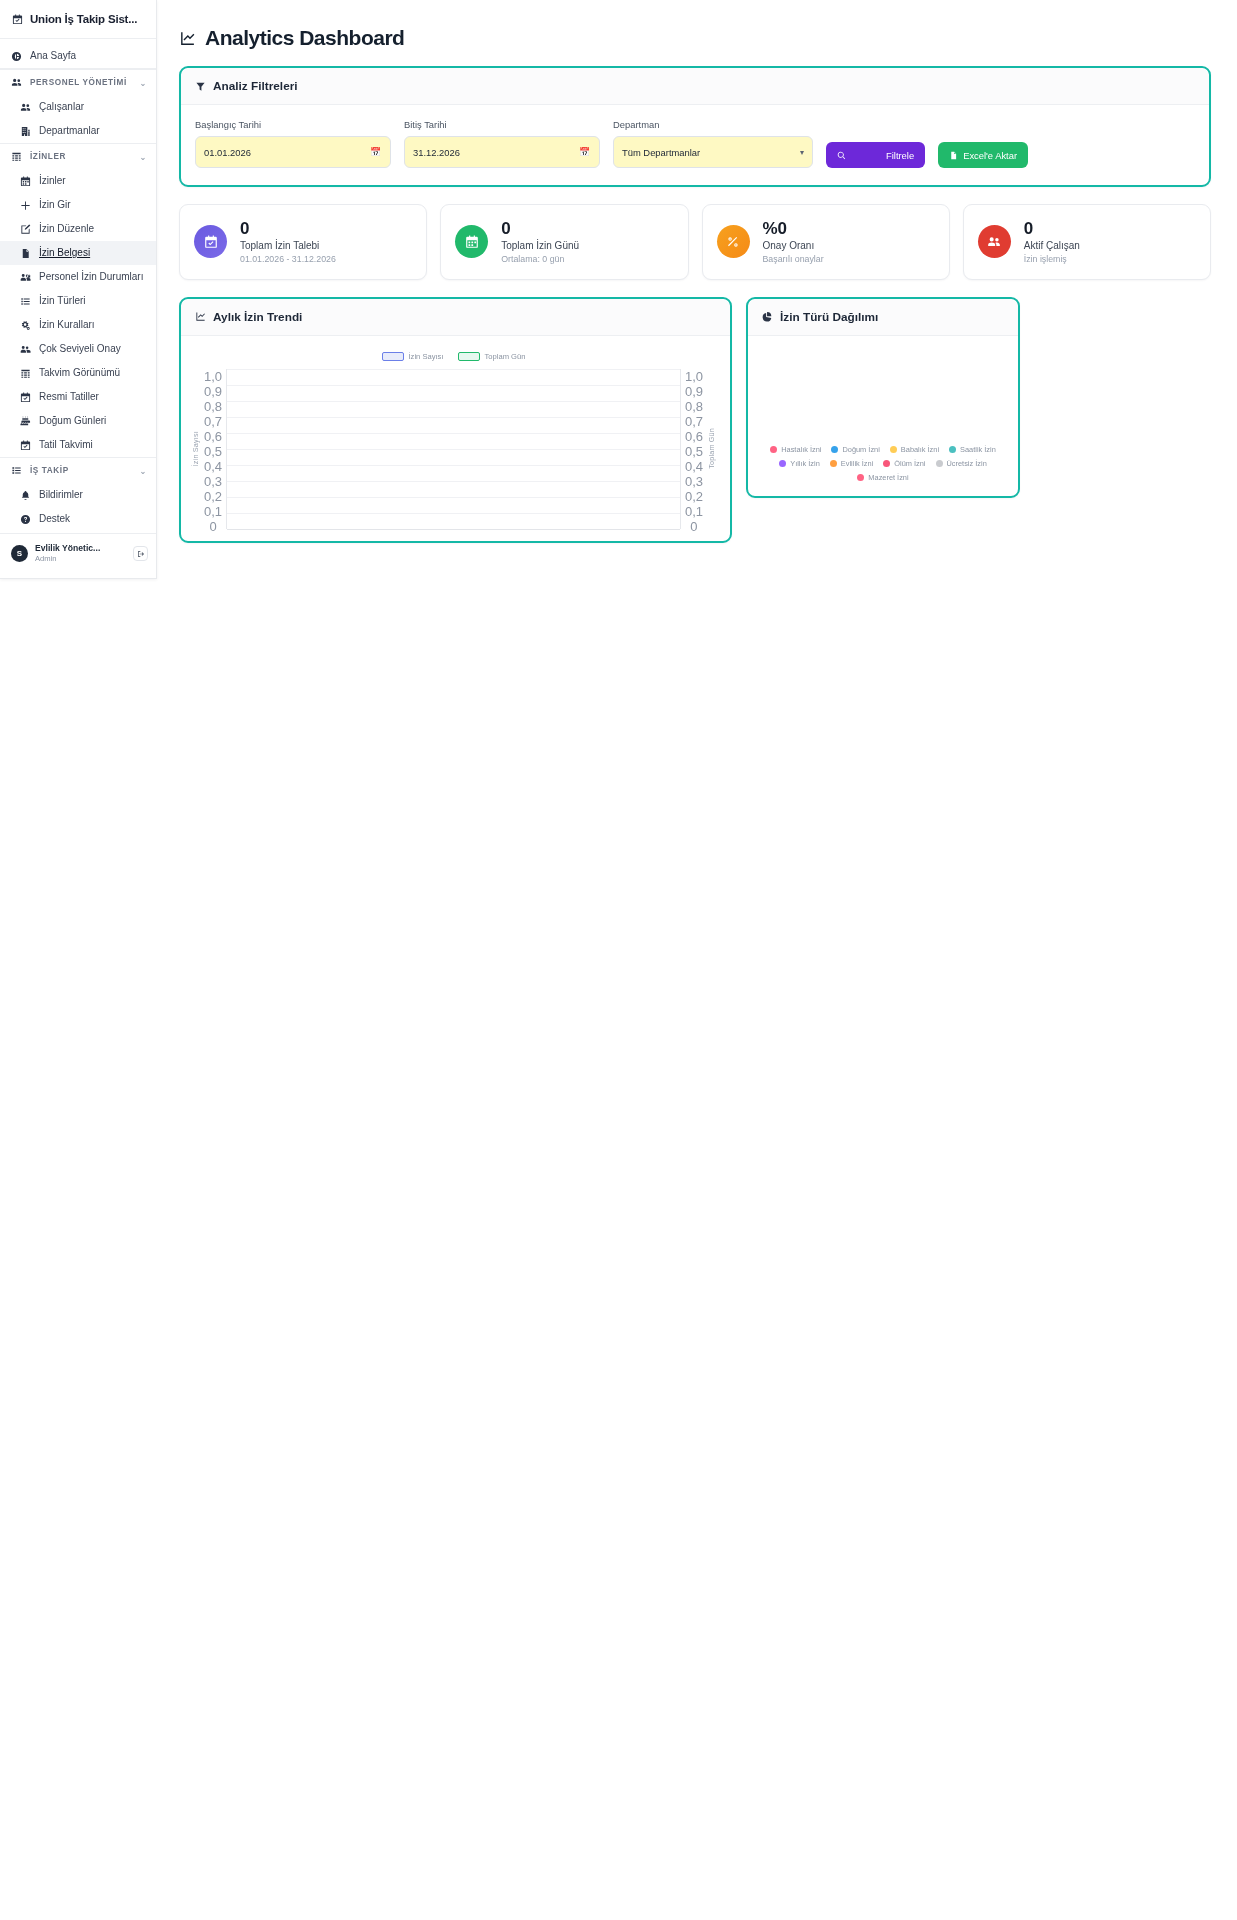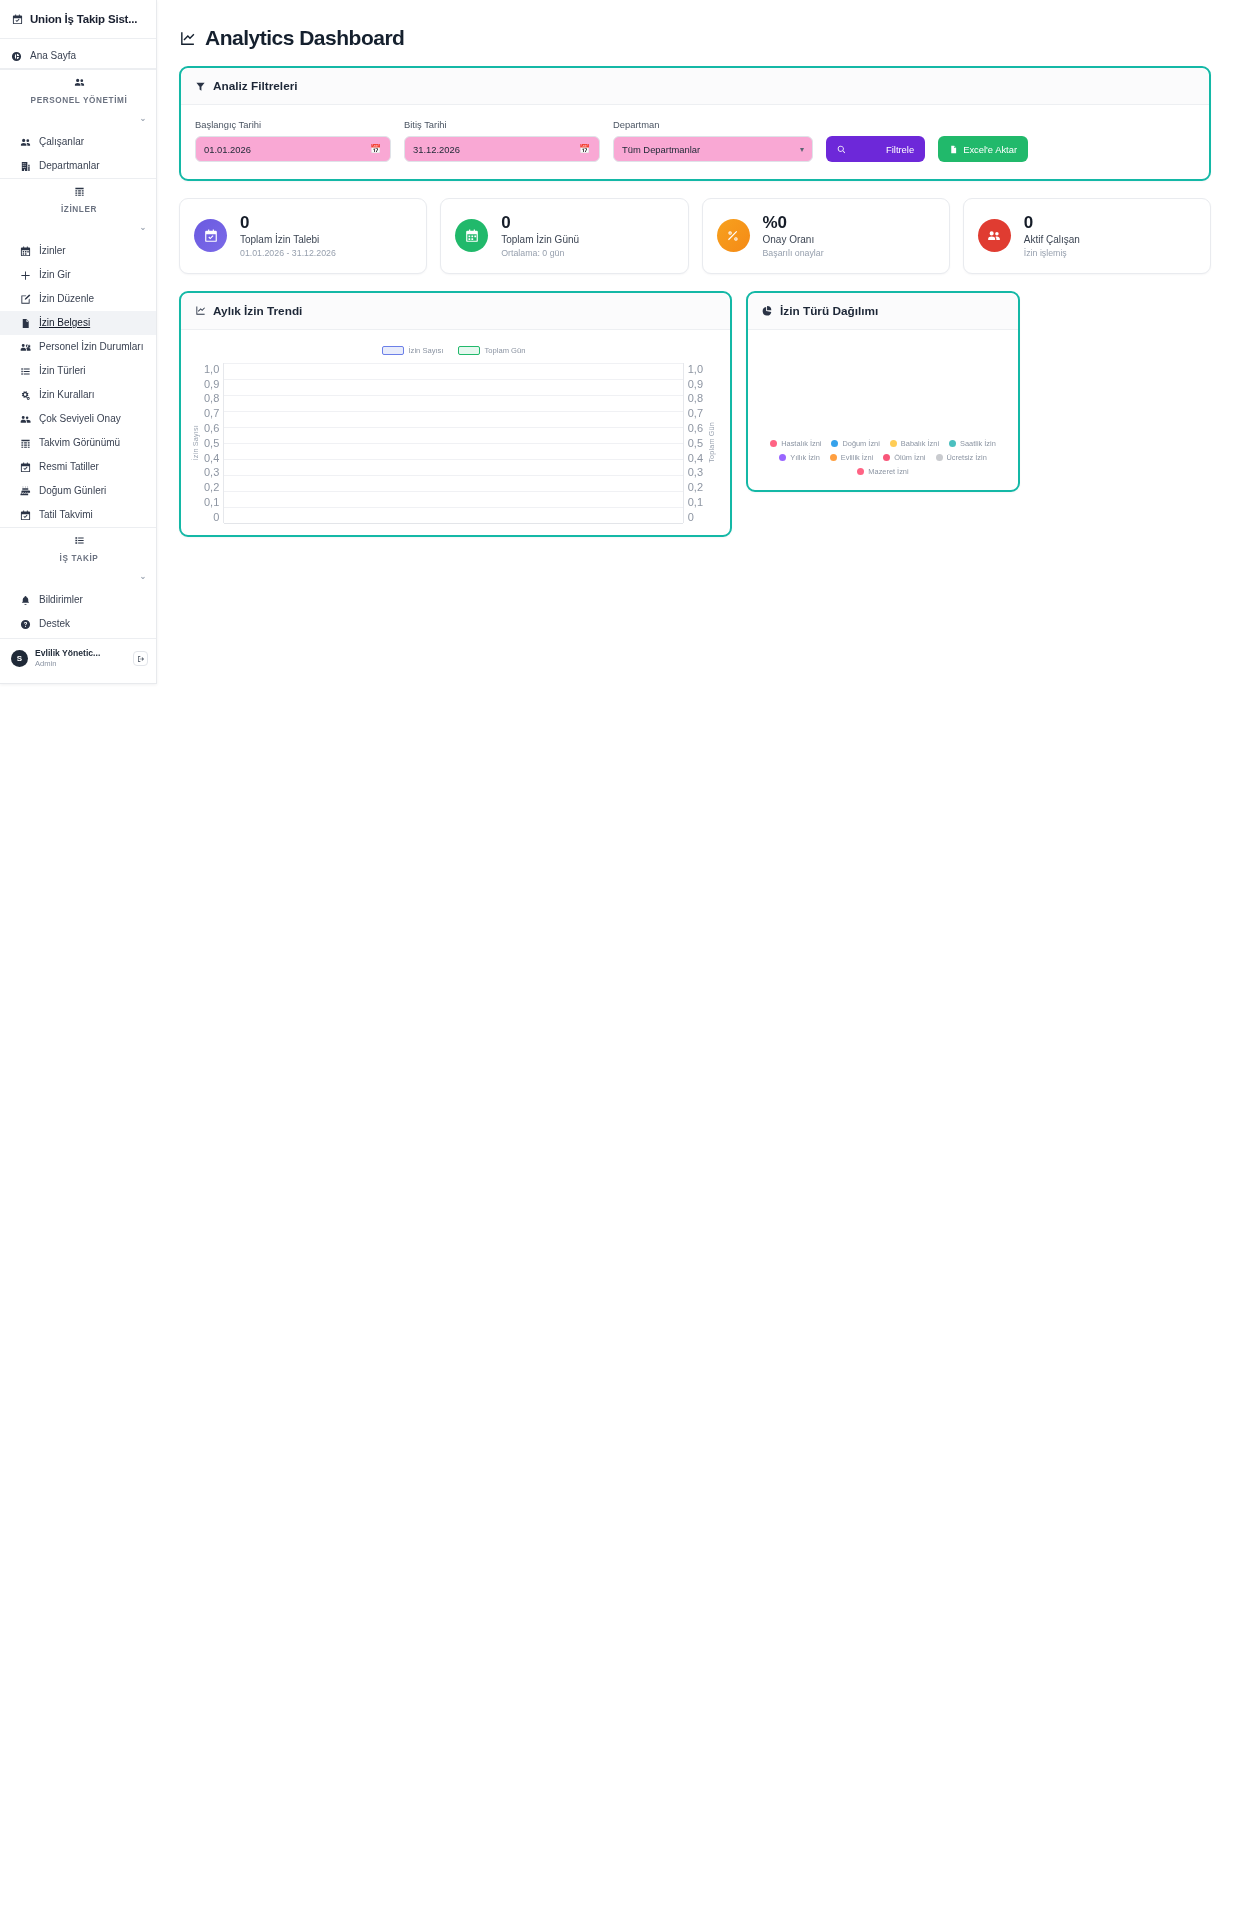--- a/index.html
+++ b/index.html
@@ -47,21 +47,21 @@
   .nav-item.active { background: #f1f3f6; }
   .nav-item.active .nav-label {
     color: #111827; text-decoration: underline; font-weight: 400;
   }
   .nav-label { white-space: nowrap; }
 
   .nav-group {
     display: flex; align-items: center; gap: 8px;
     padding: 7px 9px 7px 11px;
     font-size: 8.2px; font-weight: 700; letter-spacing: .6px;
-    color: #6b7280; text-transform: uppercase; cursor: pointer; flex-direction: column;
+    color: #6b7280; text-transform: uppercase; cursor: pointer;
   }
   .nav-group .chev { margin-left: auto; color: #9aa3b0; }
   .group-block { border-top: 1px solid #eceef1; }
 
   .icon { display: inline-flex; width: 11px; height: 11px; flex: 0 0 11px;
           align-items: center; justify-content: center; color: #2b3446; }
   .icon svg { width: 100%; height: 100%; display: block; fill: currentColor; }
 
   .user-row {
     display: flex; align-items: center; gap: 7px;
@@ -111,22 +111,22 @@
   
   .filters-body {
     display: flex; align-items: flex-end; gap: 13px;
     padding: 14px 14px 17px 14px;
   }
   .field { display: flex; flex-direction: column; gap: 6px; }
   .field-label { font-size: 9.4px; color: #4b5563; }
   .field.f-start, .field.f-end { width: 196px; }
   .field.f-dept { width: 200px; }
   .input, .select {
-    height: 26px; border: 1px solid #dfe3e8; border-radius: 6px;
-    background: #f9a8d4; font-size: 9.4px; color: #222b39;
+    height: 32px; border: 1px solid #dfe3e8; border-radius: 6px;
+    background: #fef9c3; font-size: 9.4px; color: #222b39;
     padding: 0 8px; width: 100%; font-family: inherit;
     display: flex; align-items: center; justify-content: space-between;
     cursor: text;
   }
   .select { cursor: pointer; }
   .cal-glyph { color: #3d4656; font-size: 9px; }
   .chev-down { color: #5b6472; font-size: 8px; }
 
   .btn {
     height: 26px; border-radius: 6px; border: none; cursor: pointer;
@@ -172,22 +172,23 @@
   .legend-top .lg { font-size: 7.6px; color: #8b94a2; display: flex; align-items: center; }
 
   .plot-wrap { display: flex; align-items: stretch; height: 160px; }
   .ax-title {
     writing-mode: vertical-rl; transform: rotate(180deg);
     font-size: 7.2px; color: #9aa3b0; align-self: center;
     white-space: nowrap; letter-spacing: .2px;
   }
   .ticks {
     display: flex; flex-direction: column; justify-content: space-between;
-    font-size: 11px; color: #8d95a2; padding: 0 4px; text-align: right;
+    font-size: 13px; color: #8d95a2; padding: 0 4px; text-align: right;
     min-width: 16px;
+    align-items: center;
   }
   .ticks.right { text-align: left; }
   .plot { flex: 1; position: relative; border-left: 1px solid #e6e8ec;
           border-right: 1px solid #e6e8ec; }
   .gridline { position: absolute; left: 0; right: 0; height: 1px; background: #f0f1f4; }
   .gridline.base { background: #e3e5e9; }
 
   
   .pie-body { padding: 12px 10px 14px 10px; min-height: 160px;
               display: flex; flex-direction: column; justify-content: flex-end; }

